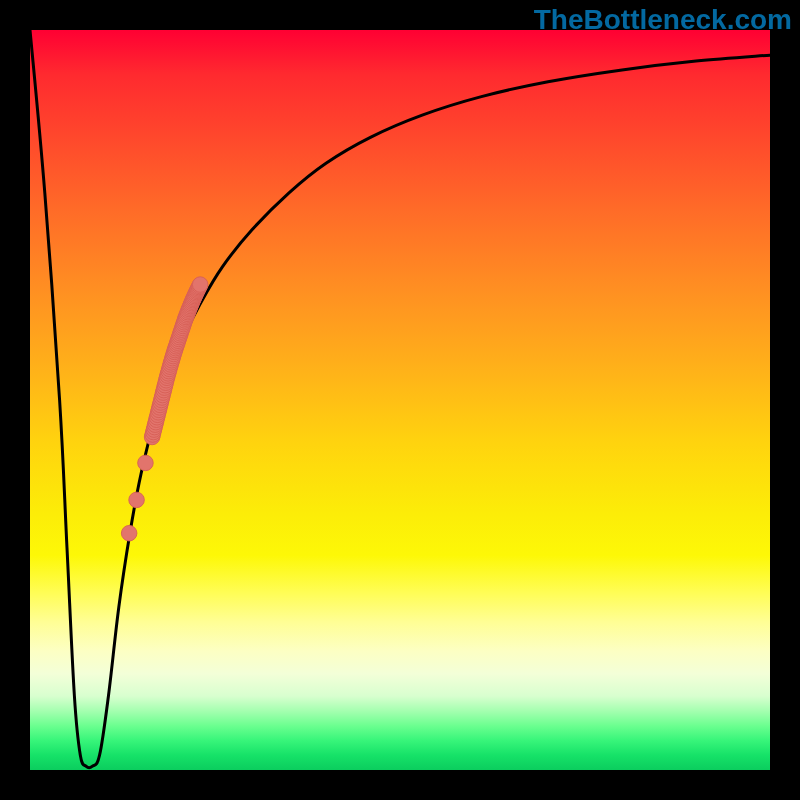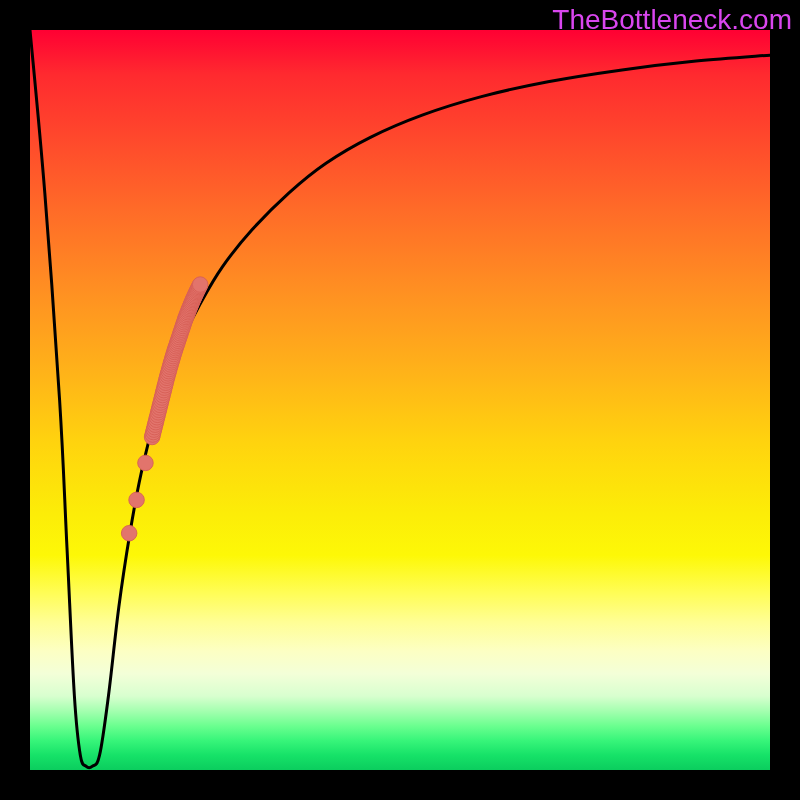--- a/index.html
+++ b/index.html
@@ -54,22 +54,22 @@
   }
   .curve-svg, .markers-svg {
     position: absolute;
     inset: 0;
   }
   .watermark {
     position: absolute;
     top: 4px;
     right: 8px;
     font-size: 28px;
-    font-weight: 400;
-    color: #d946ef;
+    font-weight: 700;
+    color: #0369a1;
     letter-spacing: 0;
     user-select: none;
   }
 </style>
 </head>
 <body>
 
 <div class="frame">
 
   <div class="plot-area">

